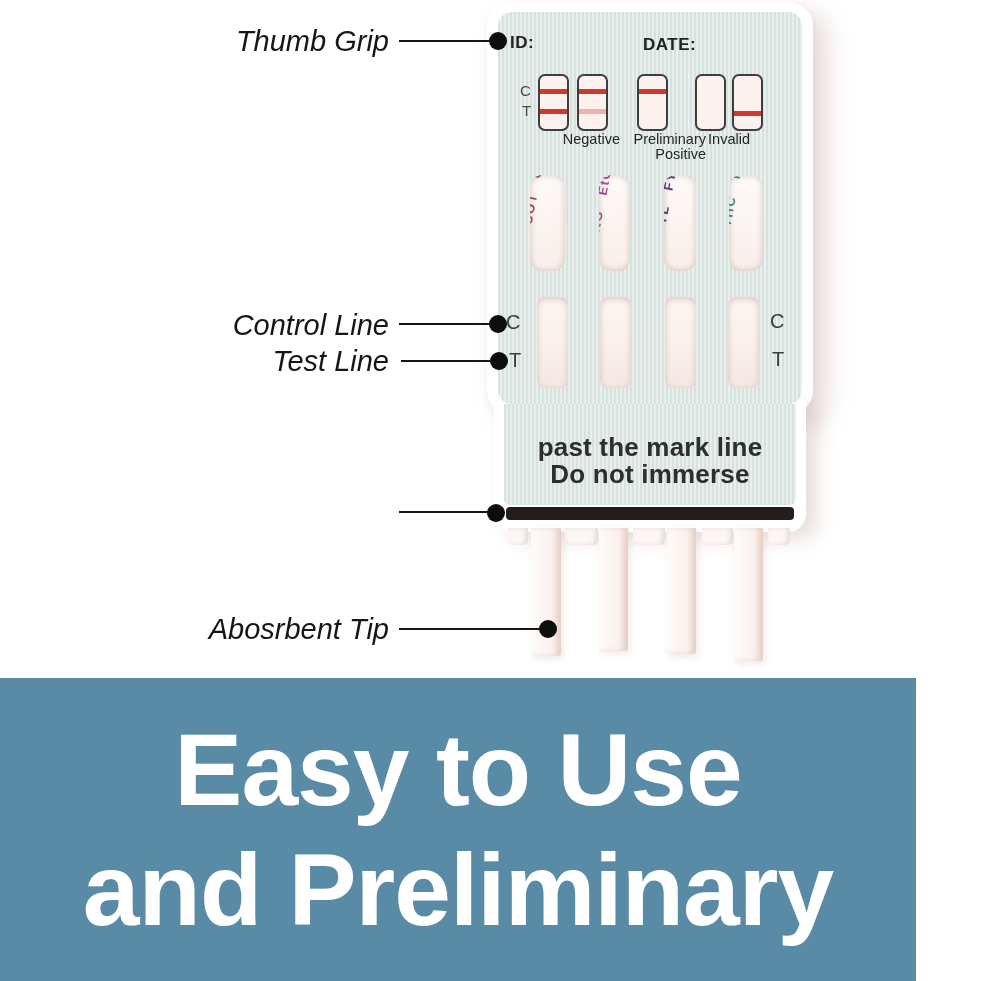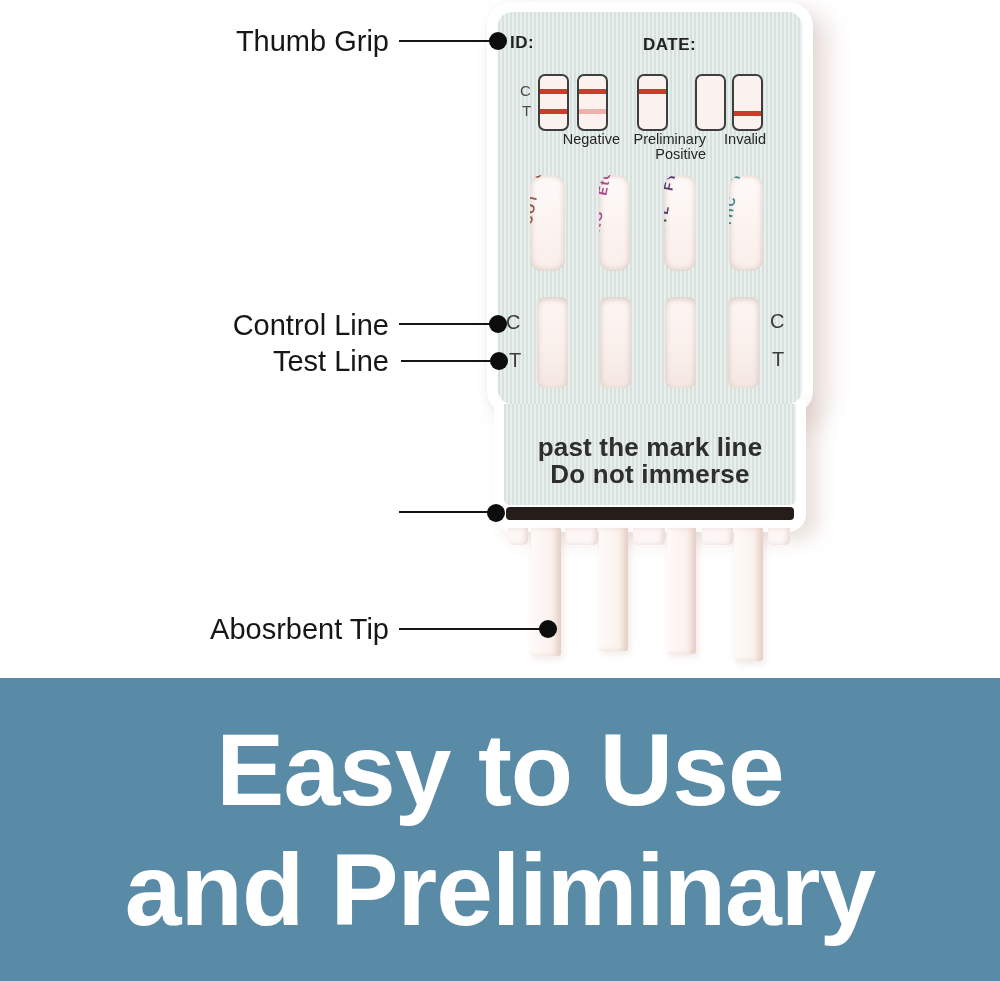--- a/index.html
+++ b/index.html
@@ -48,26 +48,26 @@
     font-size:26px;line-height:27px;font-weight:bold;color:#2e2e2e;letter-spacing:.2px;}
   .max-bar{position:absolute;left:506px;top:507px;width:288px;height:13px;border-radius:4px;background:#241d19;}
   .stub{position:absolute;top:528px;height:17px;background:#fcf6f4;border-radius:0 0 5px 5px;
     box-shadow:inset -3px 0 4px rgba(200,170,160,.35);}
   .tip{position:absolute;top:528px;border-radius:0 0 3px 3px;
     background:linear-gradient(90deg,#fefbf9 0%,#fbf2ee 65%,#f2e1da 100%);
     box-shadow:inset -4px 0 5px rgba(205,172,160,.35),2px 3px 6px rgba(200,170,160,.25);}
 
   
   .callout-label{position:absolute;right:611px;height:42px;line-height:42px;
-    font-size:29px;color:#161616;white-space:nowrap;text-align:right;}
+    font-size:29px;color:#161616;white-space:nowrap;text-align:right;font-style:italic;}
   .callout-line{position:absolute;height:2px;background:#151515;}
   .callout-dot{position:absolute;width:18px;height:18px;border-radius:50%;background:#0d0d0d;}
 
   
-  .banner{position:absolute;left:0;top:678px;width:1000px;height:303px;
+  .banner{position:absolute;left:0;top:678px;width:916px;height:303px;
     display:flex;flex-direction:column;align-items:center;justify-content:center;}
   .banner-line{font-size:102px;line-height:120px;font-weight:bold;letter-spacing:-1px;text-align:center;}
 </style>
 </head>
 <body>
 
 <div class="stage">
 
   <div class="card-upper"></div>
   <div class="step-tab" style="left:494px;top:396px;"></div>
@@ -91,21 +91,21 @@
     </div>
   <div class="legend-box" style="left:637px;">
       <div class="legend-line" style="top: 13px; background: rgb(207, 58, 45);"></div>
     </div>
   <div class="legend-box" style="left:695px;"></div>
   <div class="legend-box" style="left:732px;">
       <div class="legend-line" style="top: 35px; background: rgb(207, 58, 45);"></div>
     </div>
   <div class="legend-caption" style="left:528px;width:92px;">Negative</div>
   <div class="legend-caption" style="left:600px;width:106px;">Preliminary Positive</div>
-  <div class="legend-caption" style="left:692px;width:74px;">Invalid</div>
+  <div class="legend-caption" style="left:676px;width:74px;">Invalid</div>
 
   <div class="spec-strip" style="left:530px;width:35px;">
       <div class="pattern" style="color: rgb(138, 68, 52);">COT COT COT COT COT COT COT COT COT COT COT COT COT COT COT COT COT COT COT COT COT COT COT COT COT COT COT COT COT COT COT COT COT COT COT COT COT COT COT COT COT COT COT COT </div>
     </div>
   <div class="spec-strip" style="left:599px;width:31px;">
       <div class="pattern" style="color: rgb(160, 58, 128);">EtG EtG EtG EtG EtG EtG EtG EtG EtG EtG EtG EtG EtG EtG EtG EtG EtG EtG EtG EtG EtG EtG EtG EtG EtG EtG EtG EtG EtG EtG EtG EtG EtG EtG EtG EtG EtG EtG EtG EtG EtG EtG EtG EtG </div>
     </div>
   <div class="spec-strip" style="left:664px;width:32px;">
       <div class="pattern" style="color: rgb(70, 41, 95);">FYL FYL FYL FYL FYL FYL FYL FYL FYL FYL FYL FYL FYL FYL FYL FYL FYL FYL FYL FYL FYL FYL FYL FYL FYL FYL FYL FYL FYL FYL FYL FYL FYL FYL FYL FYL FYL FYL FYL FYL FYL FYL FYL FYL </div>
     </div>

